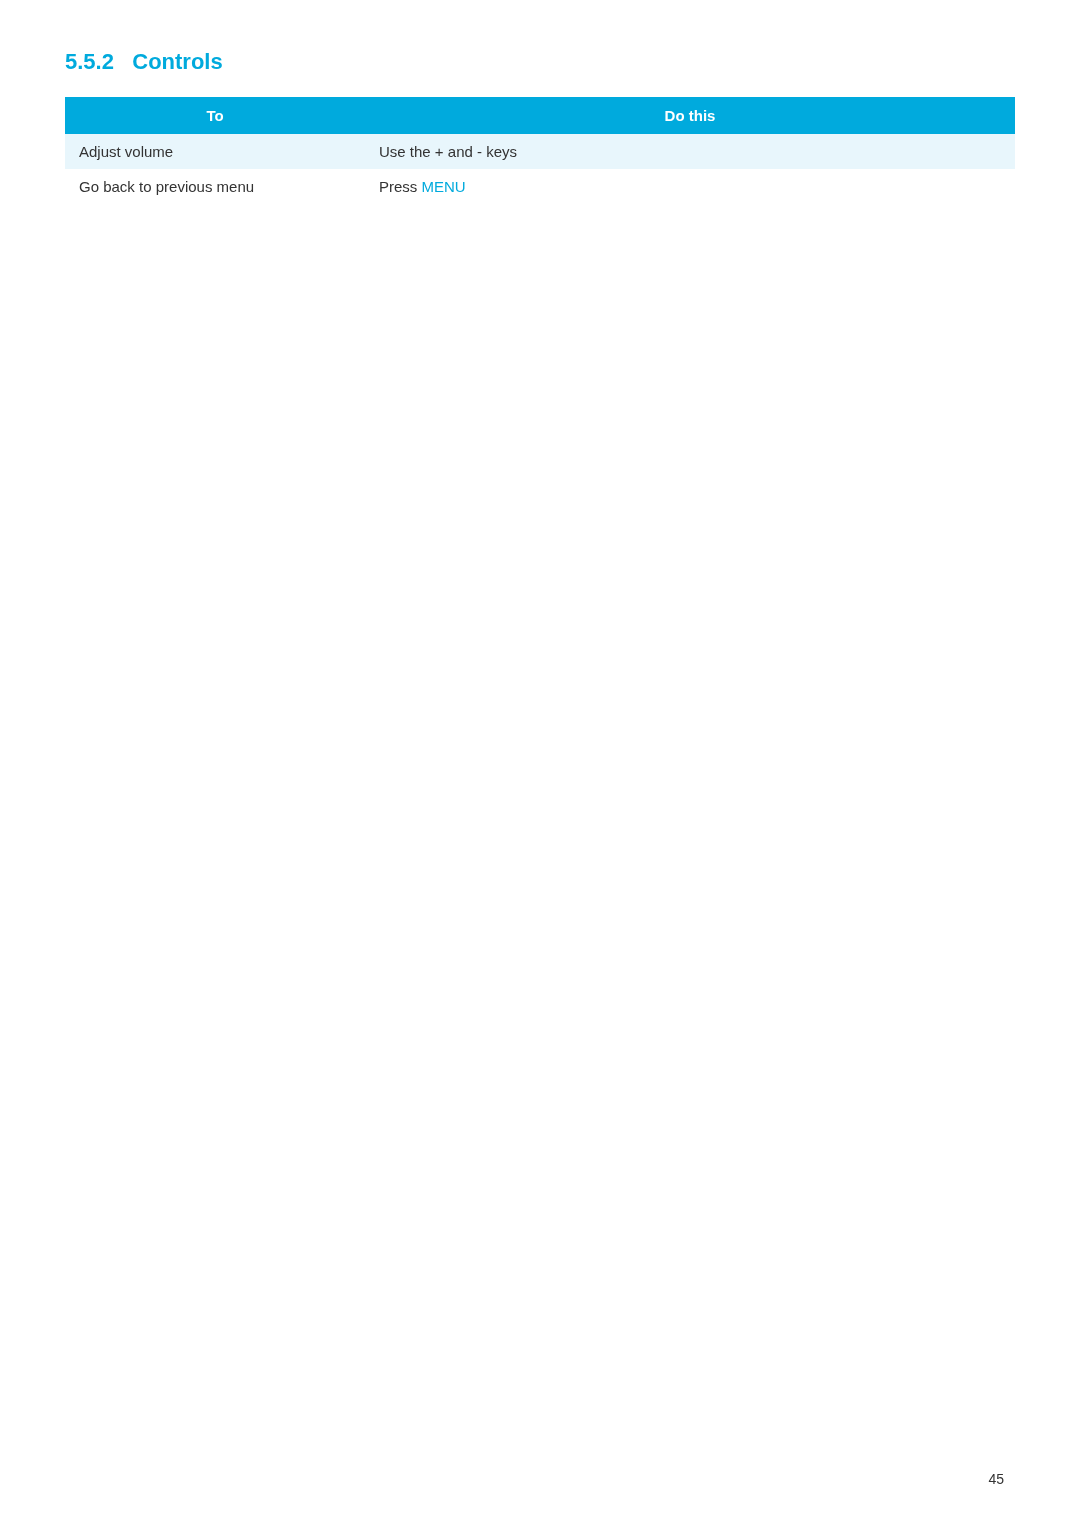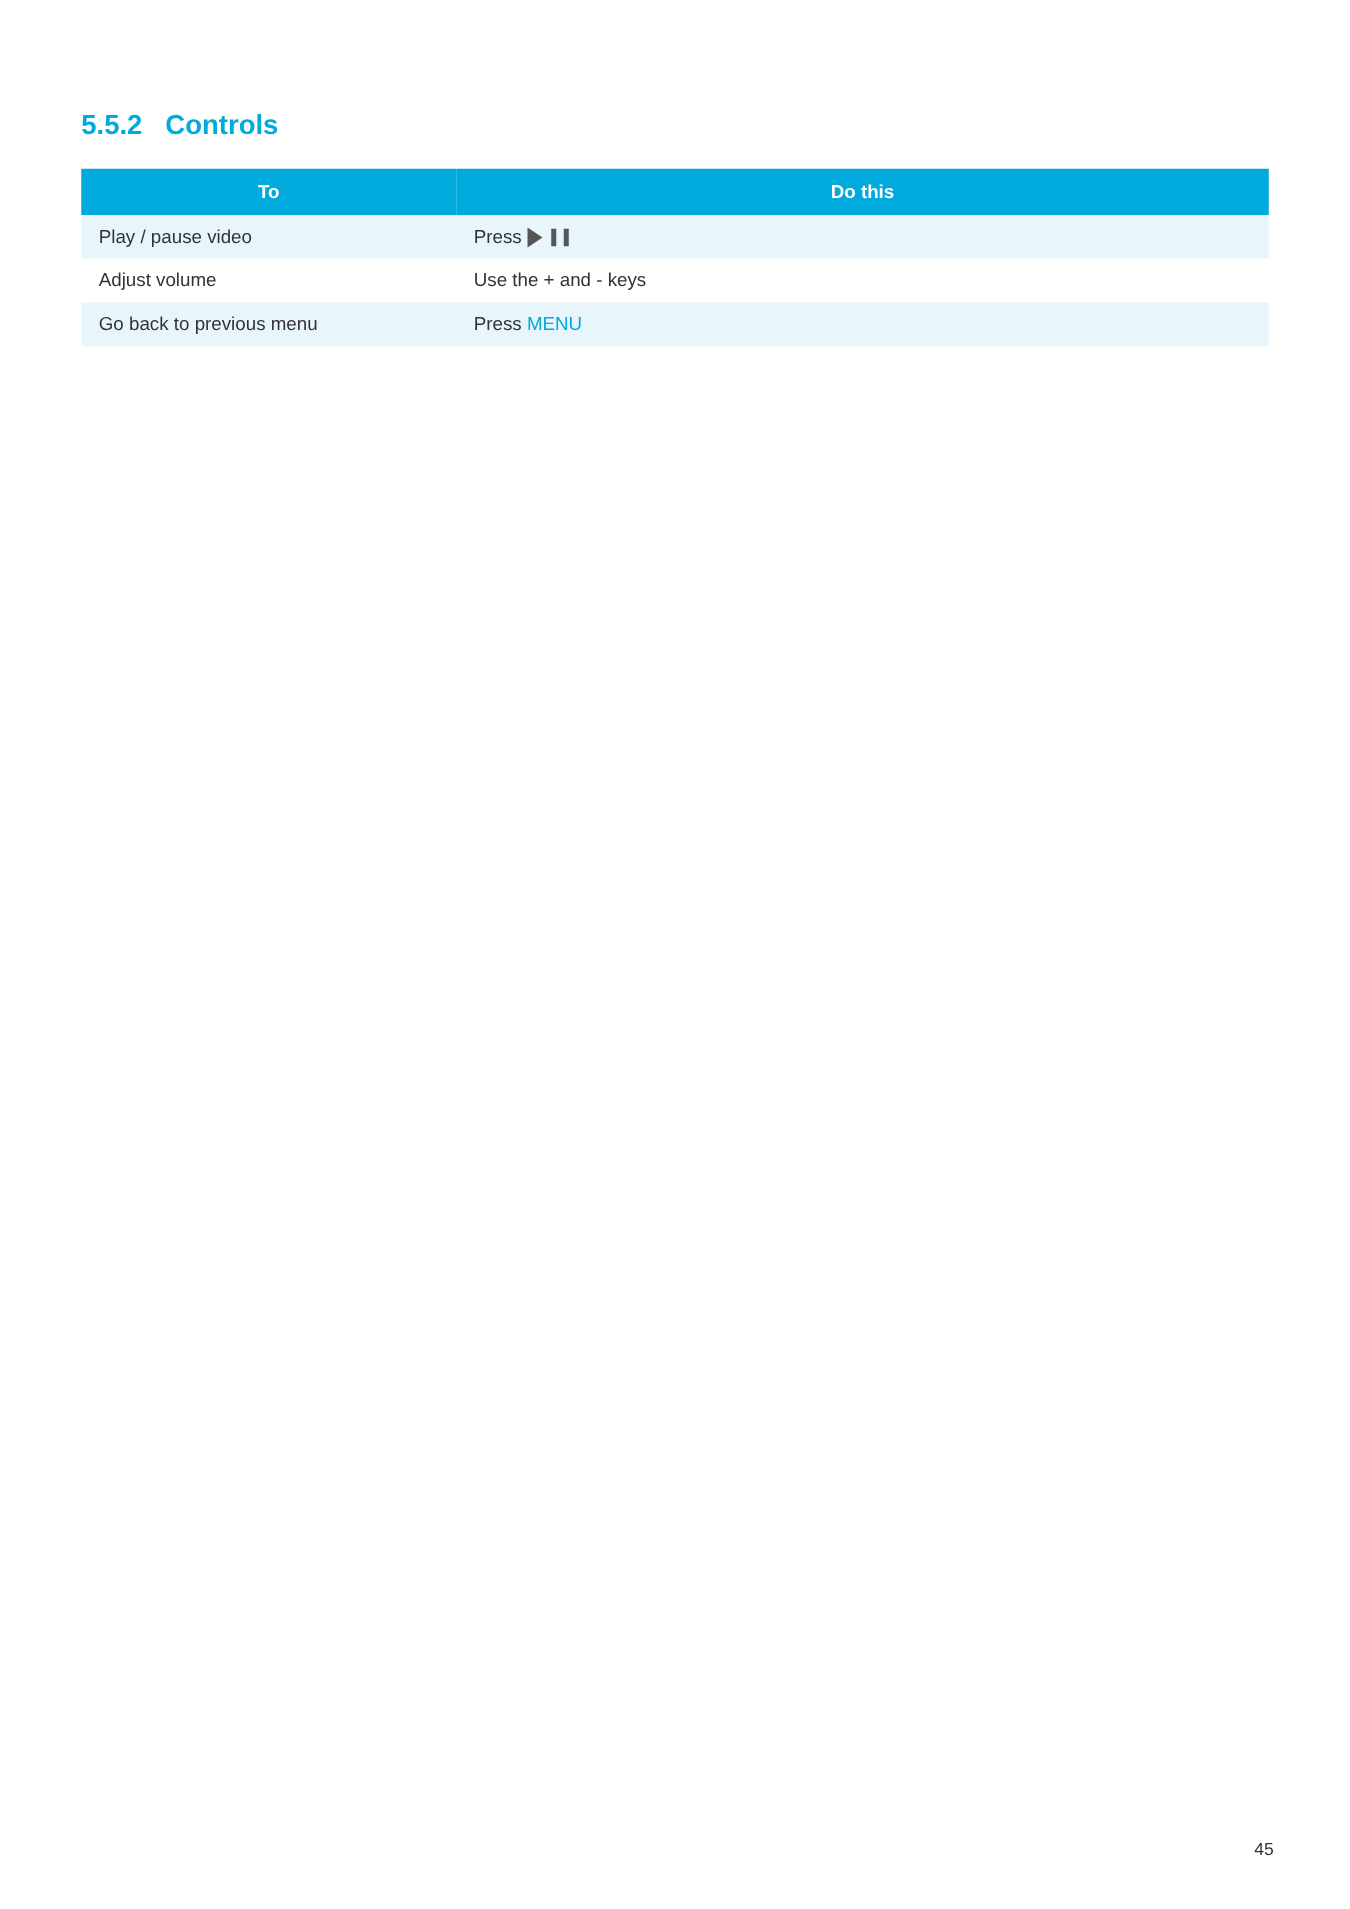--- a/index.html
+++ b/index.html
@@ -12,21 +12,21 @@
       background: #ffffff;
       font-family: Arial, Helvetica, sans-serif;
       font-size: 15px;
       color: #333333;
       width: 1080px;
       min-height: 1527px;
       position: relative;
     }
 
     .page-content {
-      padding: 87px 65px 60px 65px;
+      padding: 49px 65px 60px 65px;
     }
 
     .section-title {
       color: #00aadd;
       font-size: 22px;
       font-weight: bold;
       margin-bottom: 22px;
     }
 
     .intro-text {
@@ -108,21 +108,21 @@
       width: 4px;
       height: 14px;
       background: #555555;
       margin: 0 1px;
       vertical-align: middle;
     }
 
     .page-number {
       position: absolute;
       bottom: 40px;
-      right: 61px;
+      right: 76px;
       font-size: 14px;
       color: #333333;
     }
   </style>
 </head>
 <body>
 
 <div class="page-content">
 
   <h2 class="section-title">
@@ -134,29 +134,20 @@
 
   <table class="controls-table">
     <thead>
       <tr>
         <th style="width:300px;">To</th>
         <th>Do this</th>
       </tr>
     </thead>
     <tbody>
 
-      <tr>
-        <td>Play / pause video</td>
-        <td>
-          <span>Press </span>
-          <span class="play-icon"></span>
-          <span class="pause-bar"></span>
-          <span class="pause-bar"></span>
-        </td>
-      </tr>
 
 
 
       <tr>
         <td>Adjust volume</td>
         <td>Use the + and - keys</td>
       </tr>
 
       <tr>
         <td>Go back to previous menu</td>

